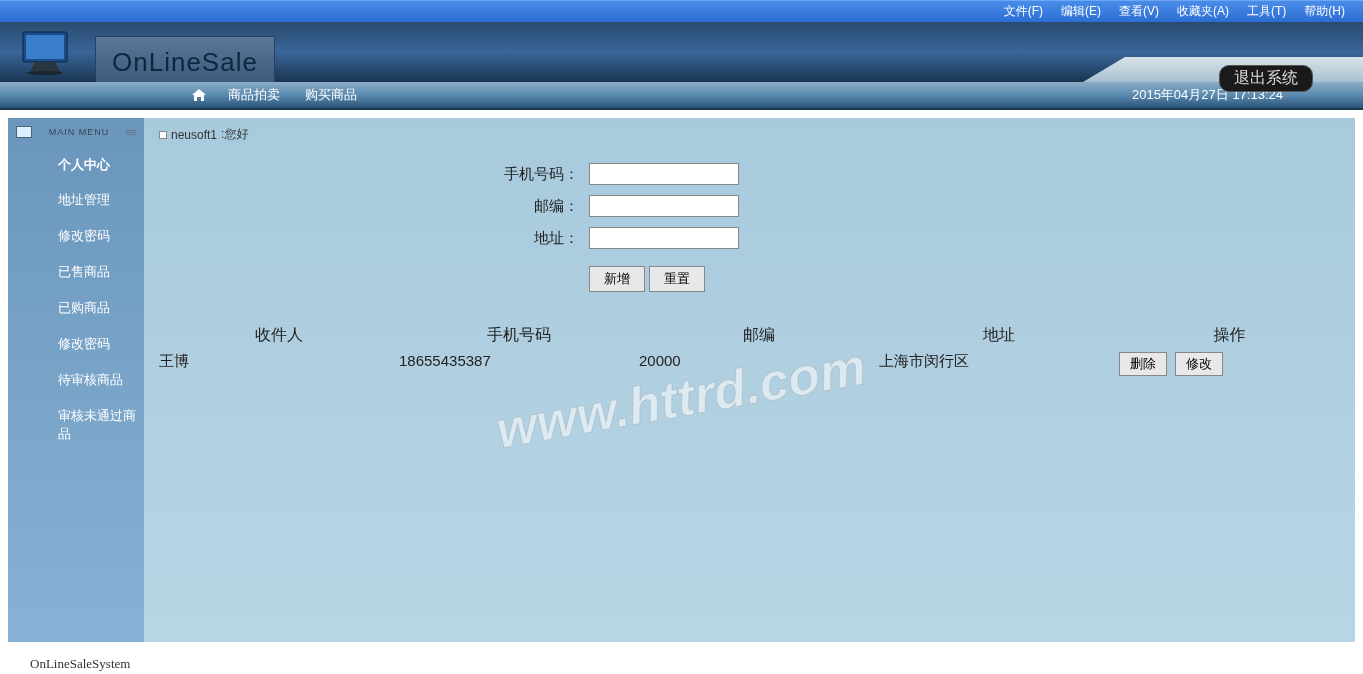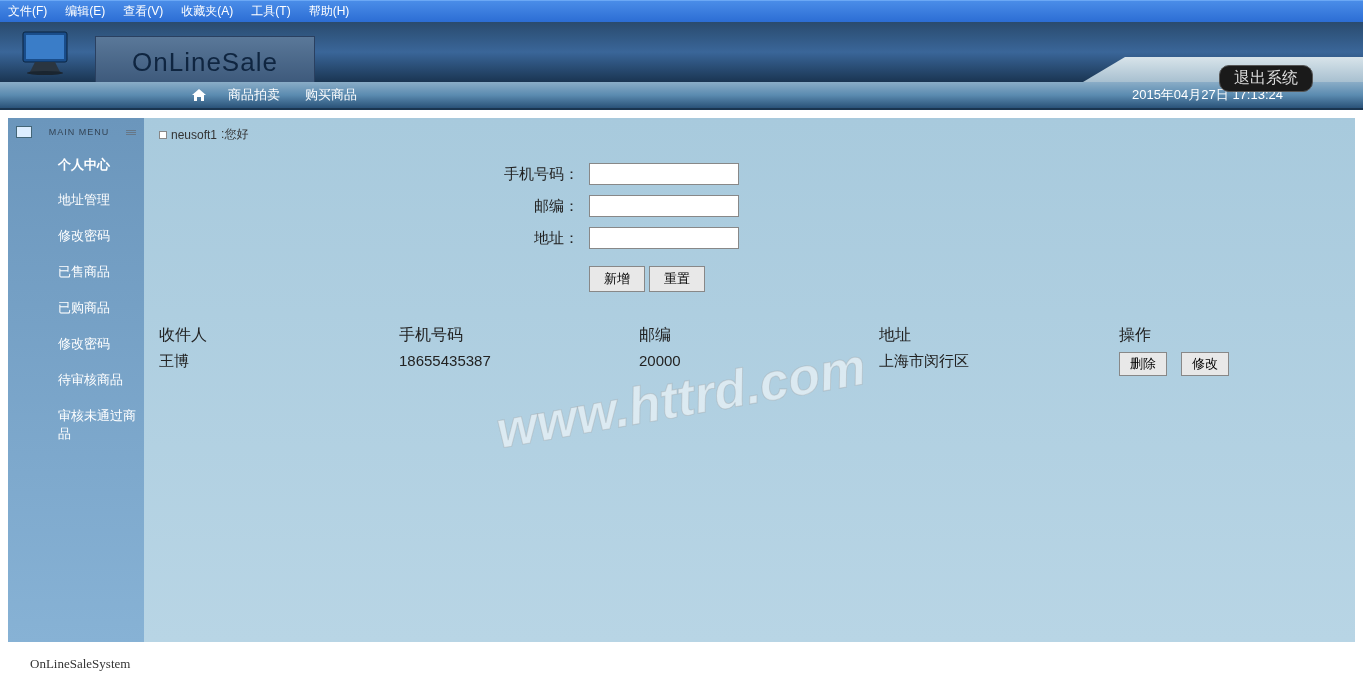--- a/index.html
+++ b/index.html
@@ -6,20 +6,21 @@
     body { font-family: "Microsoft YaHei", SimSun, sans-serif; font-size: 12px; background: #fff; width: 1363px; }
     
     .browser-menu {
       background: linear-gradient(to bottom, #4a8de8, #2c6dd4);
       height: 22px;
       display: flex;
       align-items: center;
       padding-left: 8px;
       color: #fff;
       border-top: 1px solid #6ba8f5;
+      justify-content: flex-end;
     }
     .browser-menu span { margin-right: 18px; cursor: default; }
     
     .header-band {
       background: linear-gradient(to bottom, #2a4b6e 0%, #3a6699 50%, #1a3552 100%);
       height: 60px;
       position: relative;
       display: flex;
       align-items: center;
     }
@@ -31,21 +32,21 @@
     .monitor-icon {
       width: 90px;
       height: 60px;
       display: flex;
       align-items: center;
       justify-content: center;
     }
     .monitor-icon svg { width: 60px; height: 50px; }
     .app-title-box {
       background: linear-gradient(to bottom, #5a7899, #3a5678);
-      padding: 10px 36px;
+      padding: 10px 16px;
       border: 1px solid #2a4060;
       margin-left: 5px;
       margin-top: 20px;
     }
     .app-title {
       font-size: 26px;
       color: #0f2540;
       font-family: Arial, sans-serif;
       letter-spacing: 1px;
     }
@@ -188,28 +189,28 @@
     }
     
     .data-table {
       margin-top: 30px;
       width: 100%;
     }
     .table-row {
       display: flex;
       padding: 3px 0;
     }
-    .th { font-size: 16px; color: #222; }
+    .th { font-size: 16px; color: #222; text-align: center; }
     .td { font-size: 15px; color: #222; }
     .col1 { width: 240px; }
     .col2 { width: 240px; }
     .col3 { width: 240px; }
     .col4 { width: 240px; }
     .col5 { flex: 1; }
-    .action-btns { display: flex; gap: 14px; }
+    .action-btns { display: flex; gap: 8px; }
     .action-btn {
       padding: 2px 10px;
       background: #e8e8e8;
       border: 1px solid #888;
       cursor: pointer;
       font-size: 13px;
     }
     
     .watermark {
       position: absolute;

